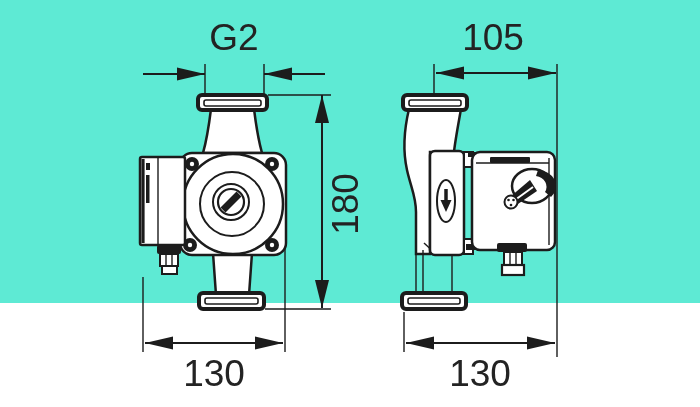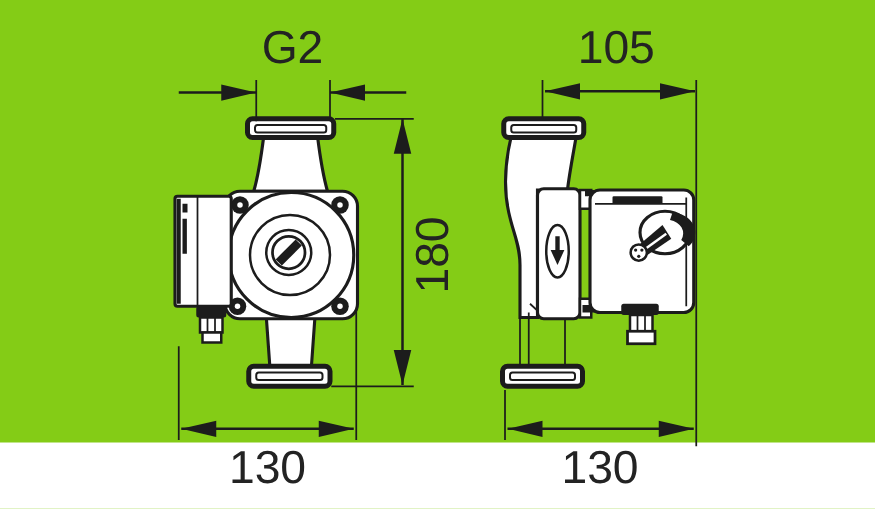--- a/index.html
+++ b/index.html
@@ -2,21 +2,21 @@
 <html><head>
 <meta charset="utf-8">
 <style>
   html,body{margin:0;padding:0;}
   body{
     width:700px;height:407px;
     background:#ffffff;
     font-family:"Liberation Sans", sans-serif;
     overflow:hidden;
   }
-  .canvas{position:relative;width:700px;height:354px;background:#84cc16;}
+  .canvas{position:relative;width:700px;height:303px;background:#5eead4;}
   svg{display:block;}
   svg text{
     font-family:"Liberation Sans", sans-serif;
     font-size:37px;
     fill:#232323;
   }
   .outline{fill:#ffffff;stroke:#1c1c1c;}
   .nofill{fill:none;stroke:#1c1c1c;}
   .dark{fill:#1c1c1c;stroke:none;}
   .dim{stroke:#1c1c1c;stroke-width:2;fill:none;}

